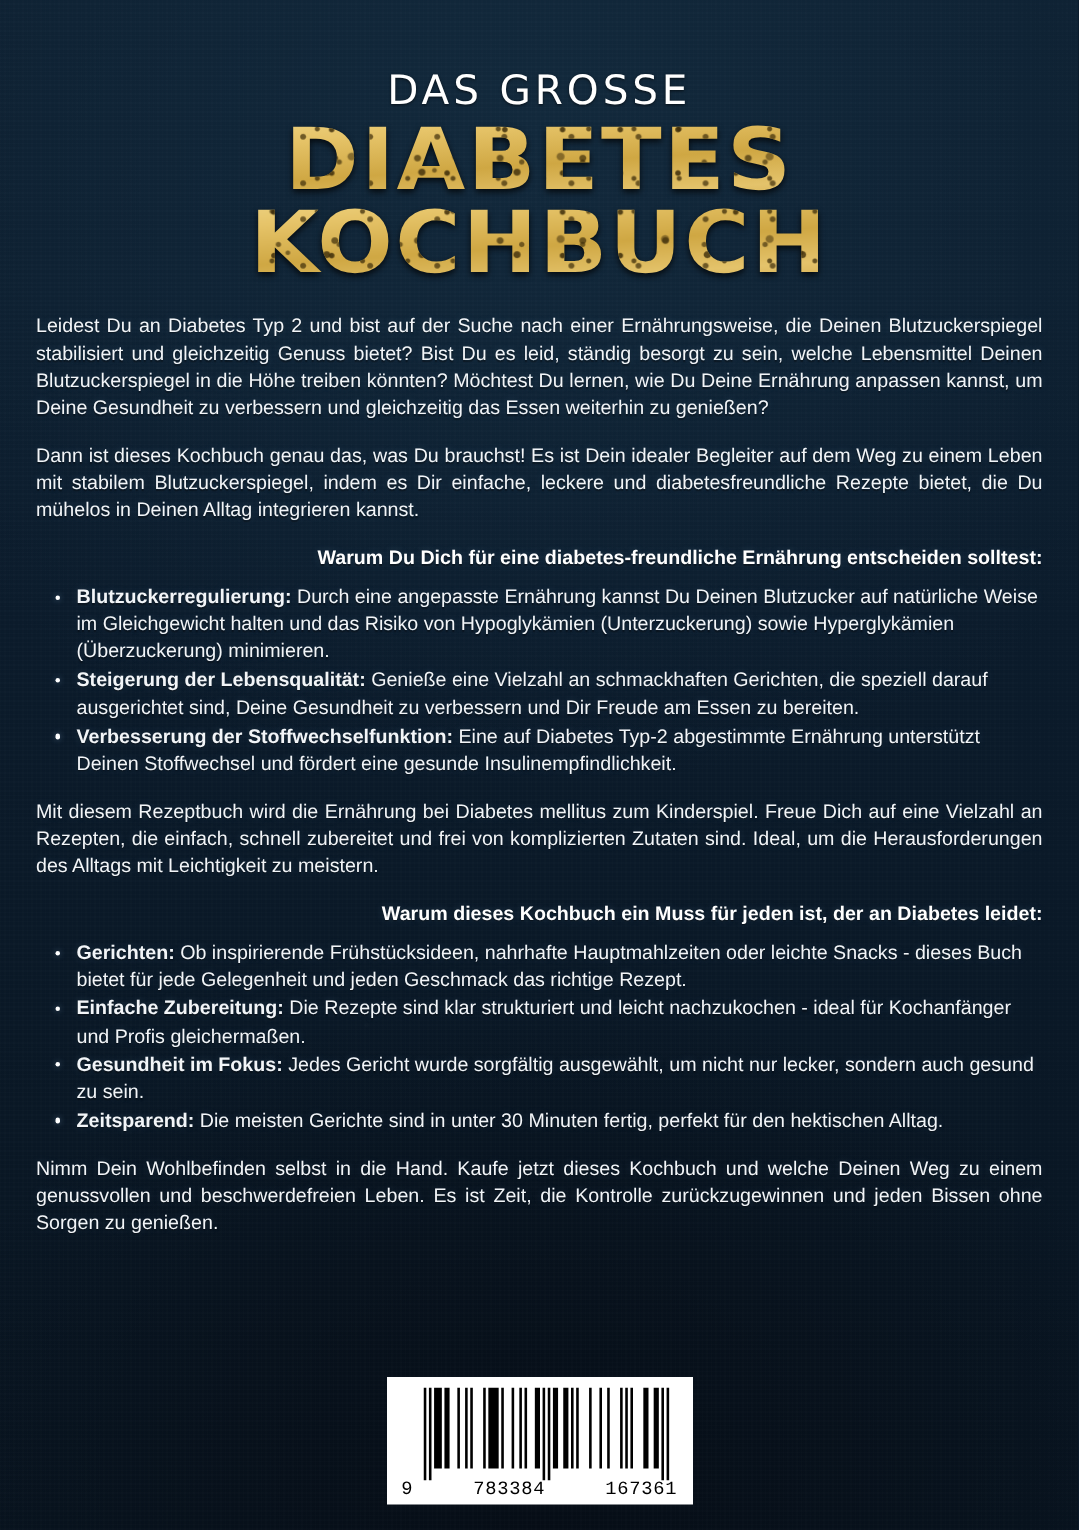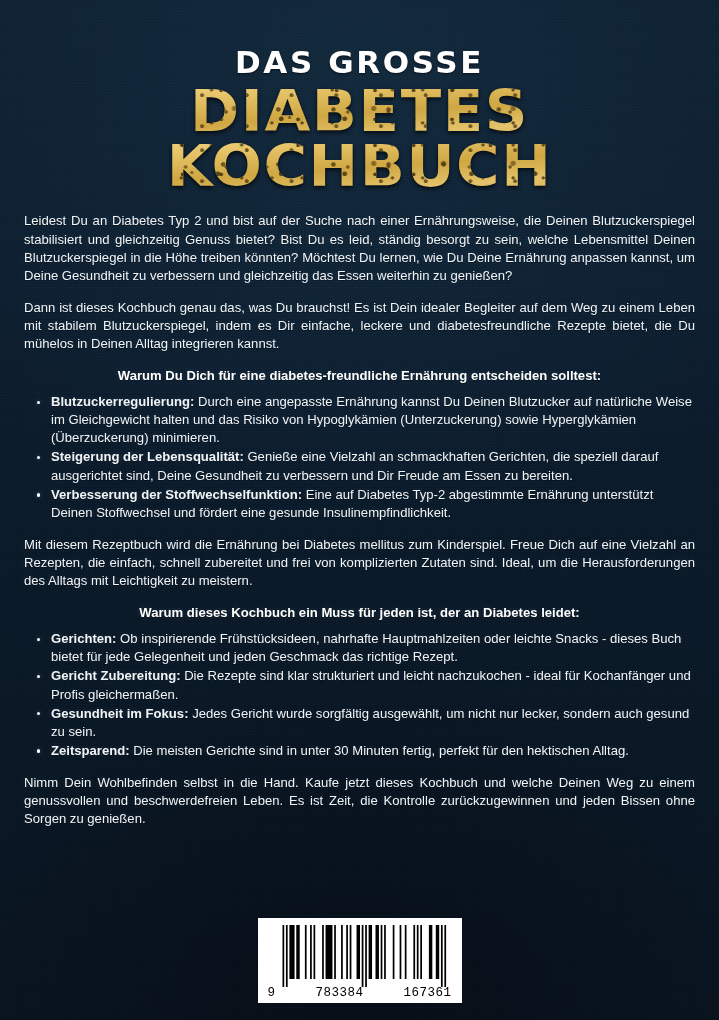--- a/index.html
+++ b/index.html
@@ -46,22 +46,22 @@
   .cover > * { position: relative; z-index: 1; }
 
   
   .title-block {
     padding-top: 47px;
     text-align: center;
     user-select: none;
   }
   .title-top {
     font-family: "DejaVu Sans", sans-serif;
-    font-weight: 700;
-    font-size: 31px;
+    font-weight: 400;
+    font-size: 27px;
     line-height: 1;
     letter-spacing: 2.6px;
     color: #ffffff;
     text-shadow: 0 1px 2px rgba(0,0,0,.6);
   }
   .title-main {
     margin-top: 6px;
     font-family: "DejaVu Sans", sans-serif;
     font-weight: 700;
     font-size: 57px;
@@ -106,21 +106,21 @@
   .copy p:last-child { margin-bottom: 0; }
 
   .lead-in { font-weight: 700; }
 
   h2.section-head {
     margin: 0 0 8px 0;
     font-size: 13.1px;
     line-height: 18.1px;
     font-weight: 700;
     color: #ffffff;
-    text-align: center;
+    text-align: right;
   }
 
   ul.benefits {
     margin: 0 0 14px 0;
     padding: 0 0 0 27px;
     list-style: none;
   }
   ul.benefits > li {
     position: relative;
     margin: 0 0 1px 0;
@@ -195,21 +195,21 @@
       <li><span class="lead-in">Steigerung der Lebensqualität:</span><span> Genieße eine Vielzahl an schmackhaften Gerichten, die speziell darauf ausgerichtet sind, Deine Gesundheit zu verbessern und Dir Freude am Essen zu bereiten.</span></li>
       <li><span class="lead-in">Verbesserung der Stoffwechselfunktion:</span><span> Eine auf Diabetes Typ-2 abgestimmte Ernährung unterstützt Deinen Stoffwechsel und fördert eine gesunde Insulinempfindlichkeit.</span></li>
     </ul>
 
     <p>Mit diesem Rezeptbuch wird die Ernährung bei Diabetes mellitus zum Kinderspiel. Freue Dich auf eine Vielzahl an Rezepten, die einfach, schnell zubereitet und frei von komplizierten Zutaten sind. Ideal, um die Herausforderungen des Alltags mit Leichtigkeit zu meistern.</p>
 
     <h2 class="section-head">Warum dieses Kochbuch ein Muss für jeden ist, der an Diabetes leidet:</h2>
 
     <ul class="benefits">
       <li><span class="lead-in">Gerichten:</span><span> Ob inspirierende Frühstücksideen, nahrhafte Hauptmahlzeiten oder leichte Snacks - dieses Buch bietet für jede Gelegenheit und jeden Geschmack das richtige Rezept.</span></li>
-      <li><span class="lead-in">Gericht Zubereitung:</span><span> Die Rezepte sind klar strukturiert und leicht nachzukochen - ideal für Kochanfänger und Profis gleichermaßen.</span></li>
+      <li><span class="lead-in">Einfache Zubereitung:</span><span> Die Rezepte sind klar strukturiert und leicht nachzukochen - ideal für Kochanfänger und Profis gleichermaßen.</span></li>
       <li><span class="lead-in">Gesundheit im Fokus:</span><span> Jedes Gericht wurde sorgfältig ausgewählt, um nicht nur lecker, sondern auch gesund zu sein.</span></li>
       <li><span class="lead-in">Zeitsparend:</span><span> Die meisten Gerichte sind in unter 30 Minuten fertig, perfekt für den hektischen Alltag.</span></li>
     </ul>
 
     <p>Nimm Dein Wohlbefinden selbst in die Hand. Kaufe jetzt dieses Kochbuch und welche Deinen Weg zu einem genussvollen und beschwerdefreien Leben. Es ist Zeit, die Kontrolle zurückzugewinnen und jeden Bissen ohne Sorgen zu genießen.</p>
 
   </div>
 
   <div class="barcode-wrap">
     <div class="barcode">

